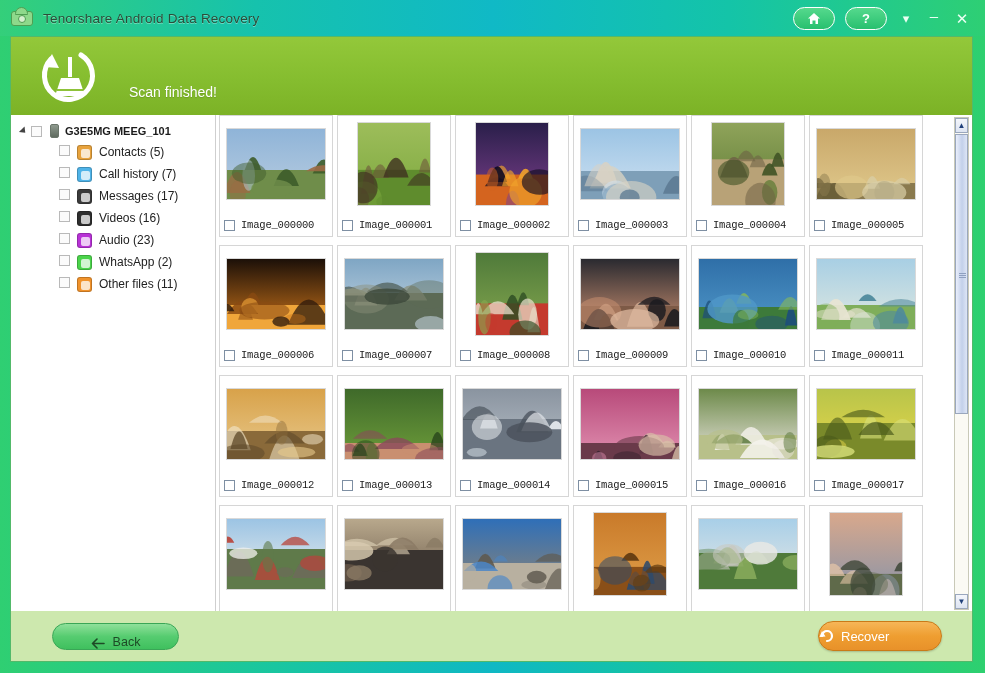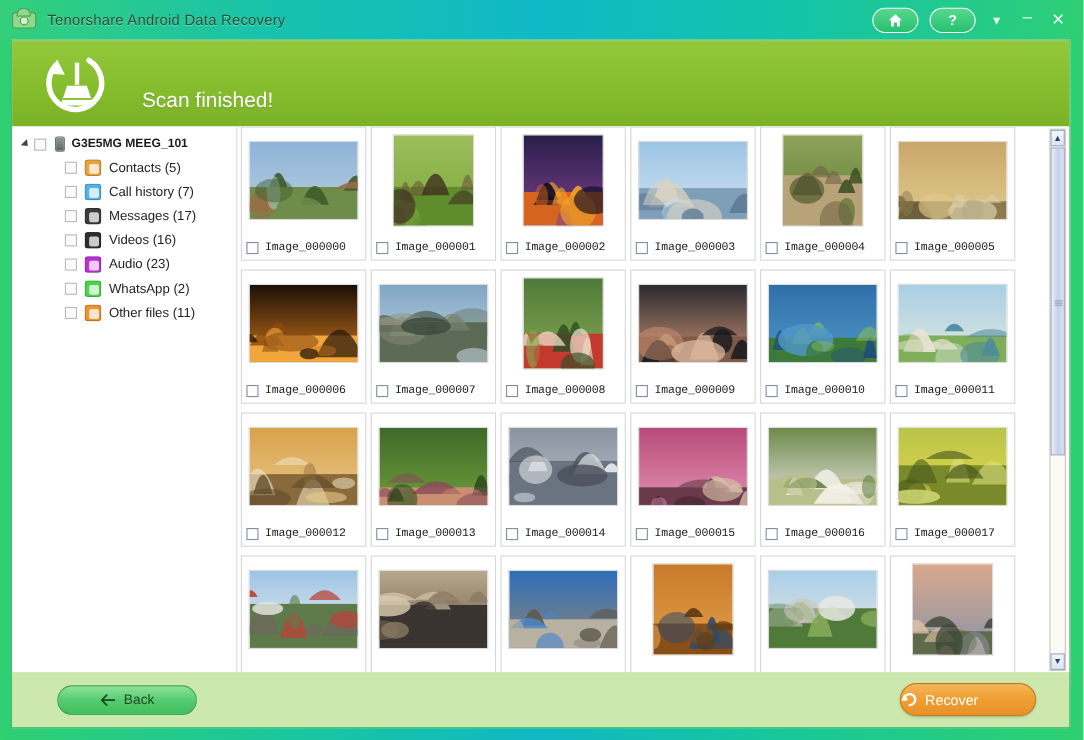--- a/index.html
+++ b/index.html
@@ -55,21 +55,21 @@
   }
 
   
   .banner {
     position:absolute; left:0; top:0; width:961px; height:78px;
     background: linear-gradient(180deg,#93c83a 0%,#85bd2f 55%,#7cb226 100%);
     display:flex; align-items:center;
   }
   .scan-icon { width:70px; height:62px; margin-left:24px; position:relative; flex:none; }
   .banner-text {
-    margin-left:24px; color:#fff; font-size:19px;
+    margin-left:24px; color:#fff; font-size:14px;
     text-shadow:0 1px 1px rgba(0,0,0,.15);
     margin-top:32px;
   }
 
   
   .sidebar {
     position:absolute; left:0; top:78px; width:205px; height:510px;
     background:#fff; border-right:1px solid #cfcfcf; padding-top:6px;
     overflow:hidden;
   }
@@ -82,21 +82,21 @@
     width:11px; height:11px; border:1px solid #9a9a9a; background:#f2f2f2;
     flex:none; display:inline-block;
   }
   .cb.light { border-color:#b9b9b9; background:#fbfbfb; }
   .dev-icon {
     width:9px; height:14px; border-radius:2px; margin:0 6px 0 8px;
     background:linear-gradient(180deg,#8f9a8f,#5f6b5f); border:1px solid #6a756a; flex:none;
   }
   .dev-name { font-size:11px; font-weight:bold; color:#1a1a1a; }
   .tree-item {
-    display:flex; align-items:center; padding:3.5px 4px 3.5px 48px;
+    display:flex; align-items:flex-start; padding:3.5px 4px 3.5px 48px;
   }
   .ti-icon {
     width:15px; height:15px; border-radius:3px; margin:0 7px 0 7px; flex:none;
     position:relative; border:1px solid rgba(0,0,0,.2);
   }
   .ti-label { font-size:12px; color:#222; }
   .ti-label.sel { color:#cf9a5a; }
 
   
   .grid-pane {
@@ -175,21 +175,21 @@
 
   
   .footer {
     position:absolute; left:10px; top:611px; width:963px; height:51px;
     background:#cde8ae; border:1px solid #52b96a; border-top:none;
     display:flex; align-items:center;
   }
   .btn-back {
     width:127px; height:27px; margin-left:41px; border-radius:14px;
     background:linear-gradient(180deg,#8fe09a 0%,#56cc70 50%,#3fc05e 100%);
-    border:1px solid #3aa656; display:flex; align-items:center; justify-content:center;
+    border:1px solid #3aa656; display:flex; align-items:flex-end; justify-content:center;
     color:#1d4a26; font-size:12.5px; gap:8px;
   }
   .btn-recover {
     width:124px; height:30px; margin-left:auto; margin-right:30px; border-radius:15px;
     background:linear-gradient(180deg,#f6b658 0%,#ef9e31 50%,#e8912a 100%);
     border:1px solid #c97a18; display:flex; align-items:center; 
     color:#fff; font-size:13px; gap:7px;
     box-shadow:0 1px 2px rgba(0,0,0,.2);
   }
 </style>

